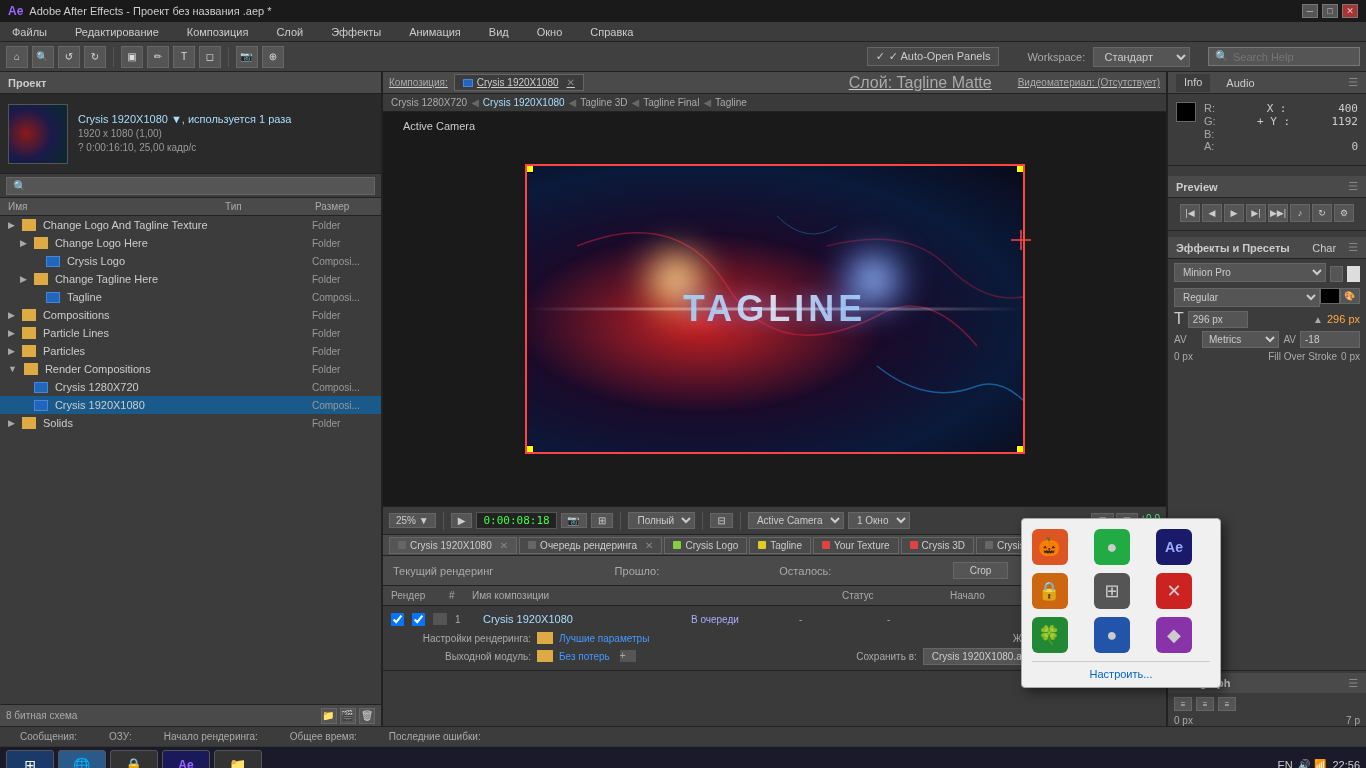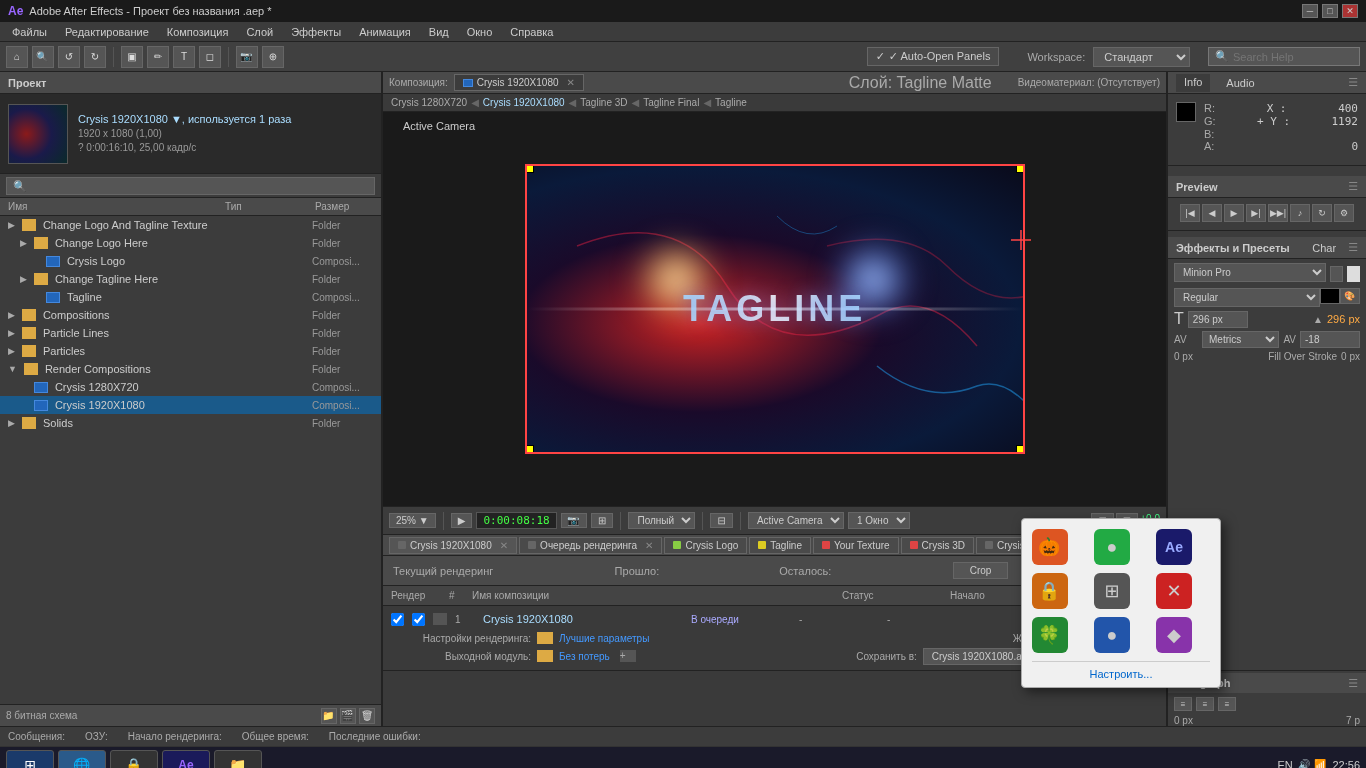--- a/index.html
+++ b/index.html
@@ -11,37 +11,37 @@
       display: flex; align-items: center; justify-content: space-between;
       padding: 0 8px; color: #ccc; font-size: 11px;
     }
     #titlebar-left { display: flex; align-items: center; gap: 6px; }
     #titlebar-right { display: flex; gap: 4px; }
     .titlebar-btn { width: 16px; height: 14px; background: #555; border: 1px solid #777; font-size: 9px; display: flex; align-items: center; justify-content: center; cursor: pointer; color: #ccc; }
 
     
     #menubar {
       width: 100%; height: 20px; background: #3c3c3c;
-      display: flex; align-items: center; padding: 0 4px; gap: 2px;
+      display: flex; align-items: center; padding: 0 4px; gap: 12px;
       border-bottom: 1px solid #222;
     }
     .menu-item { padding: 2px 8px; cursor: pointer; font-size: 11px; color: #ccc; }
 
     
     #toolbar {
       width: 100%; height: 30px; background: #404040;
       display: flex; align-items: center; padding: 0 6px; gap: 4px;
       border-bottom: 1px solid #222;
     }
     .toolbar-btn { width: 22px; height: 22px; background: #555; border: 1px solid #666; display: flex; align-items: center; justify-content: center; cursor: pointer; color: #ddd; font-size: 10px; }
     .toolbar-sep { width: 1px; height: 20px; background: #555; margin: 0 3px; }
     .toolbar-spacer { flex: 1; }
     .auto-open-panels { display: flex; align-items: center; gap: 4px; background: #4a4a4a; border: 1px solid #666; padding: 2px 8px; cursor: pointer; }
     .workspace-label { color: #aaa; font-size: 11px; margin-right: 4px; }
-    .workspace-select { background: #555; border: 1px solid #666; color: #ccc; padding: 2px 20px 2px 6px; font-size: 11px; cursor: pointer; }
+    .workspace-select { background: #555; border: 1px solid #666; color: #ccc; padding: 2px 20px 2px 6px; font-size: 11px; cursor: pointer; text-align: center; }
     .search-box { display: flex; align-items: center; background: #555; border: 1px solid #777; padding: 2px 6px; gap: 4px; }
     .search-box input { background: transparent; border: none; color: #ccc; font-size: 11px; outline: none; width: 120px; }
 
     
     #main { display: flex; width: 100%; height: calc(768px - 22px - 20px - 30px - 22px - 20px); }
 
     
     #left-panel { width: 383px; height: 100%; background: #3c3c3c; border-right: 2px solid #222; display: flex; flex-direction: column; }
     
     #project-header { height: 22px; background: #4a4a4a; display: flex; align-items: center; padding: 0 8px; border-bottom: 1px solid #222; }
@@ -66,21 +66,21 @@
     .tree-item.indent1 { padding-left: 20px; }
     .tree-item.indent2 { padding-left: 32px; }
     .item-name { font-size: 11px; color: #ccc; flex: 1; }
     .item-type { font-size: 10px; color: #999; width: 69px; }
 
     #project-bottom { height: 22px; background: #4a4a4a; display: flex; align-items: center; padding: 0 6px; gap: 4px; border-top: 1px solid #222; }
 
     
     #center-panel { flex: 1; display: flex; flex-direction: column; background: #2a2a2a; }
 
-    #comp-header { height: 22px; background: #4a4a4a; display: flex; align-items: center; padding: 0 6px; gap: 6px; border-bottom: 1px solid #222; }
+    #comp-header { height: 22px; background: #4a4a4a; display: flex; align-items: center; padding: 0 6px; gap: 6px; border-bottom: 1px solid #222; text-decoration: underline; }
     .comp-tab { display: flex; align-items: center; gap: 4px; padding: 2px 8px; background: #555; border: 1px solid #666; cursor: pointer; font-size: 10px; }
     .comp-tab.active { background: #3c3c3c; }
     
     #comp-breadcrumb { height: 18px; background: #3a3a3a; display: flex; align-items: center; padding: 0 8px; gap: 4px; border-bottom: 1px solid #222; font-size: 10px; color: #aaa; }
     .breadcrumb-item { cursor: pointer; }
     .breadcrumb-sep { color: #666; }
 
     #canvas-area { flex: 1; background: #1a1a1a; position: relative; display: flex; align-items: center; justify-content: center; }
     .active-camera-label { position: absolute; top: 8px; left: 20px; color: #ccc; font-size: 11px; }
     
@@ -116,21 +116,21 @@
     .rq-item-name { color: #aaddff; font-size: 11px; width: 200px; }
     .rq-status { color: #aaaaff; font-size: 10px; width: 100px; }
     .rq-details { display: flex; flex-direction: column; gap: 2px; padding: 2px 0 2px 20px; }
     .rq-detail-row { display: flex; align-items: center; gap: 6px; height: 16px; font-size: 10px; color: #aaa; }
     .rq-detail-label { color: #aaa; width: 120px; text-align: right; }
     .rq-detail-link { color: #4499ff; cursor: pointer; }
     .rq-dropdown { background: #555; border: 1px solid #666; color: #ccc; font-size: 10px; padding: 1px 4px; }
 
     
     #statusbar { height: 20px; background: #3c3c3c; display: flex; align-items: center; padding: 0 8px; gap: 20px; border-top: 1px solid #222; }
-    .status-item { font-size: 10px; color: #aaa; }
+    .status-item { font-size: 10px; color: #aaa; margin-left: 12px; }
 
     
     #taskbar { height: 36px; background: #1a1a2a; display: flex; align-items: center; padding: 0 6px; gap: 4px; border-top: 1px solid #333; }
     .taskbar-btn { width: 48px; height: 30px; background: #333; border: 1px solid #555; display: flex; align-items: center; justify-content: center; cursor: pointer; border-radius: 3px; }
     .taskbar-spacer { flex: 1; }
     .taskbar-right { display: flex; align-items: center; gap: 6px; }
     .lang-indicator { color: #ccc; font-size: 11px; }
     .clock { color: #ccc; font-size: 11px; }
 
     

